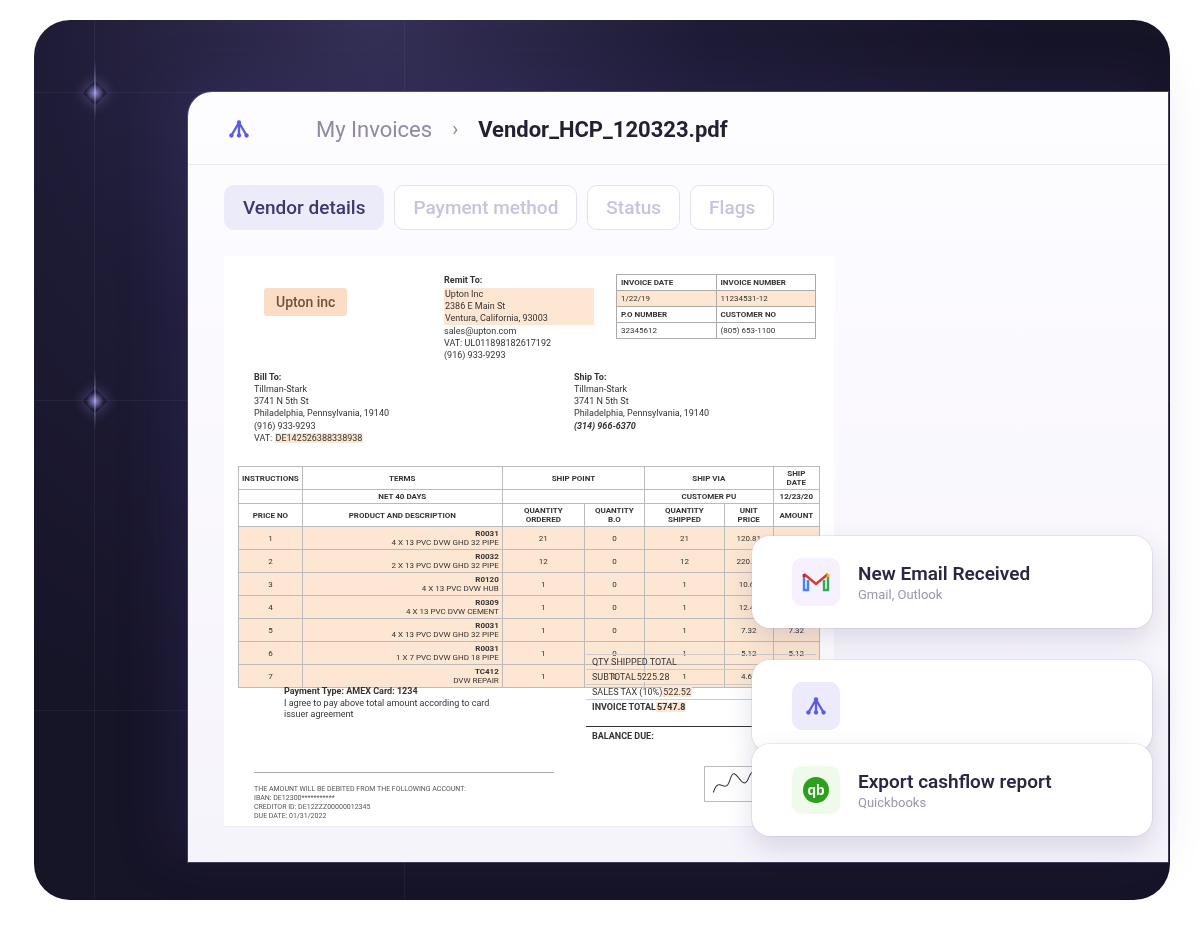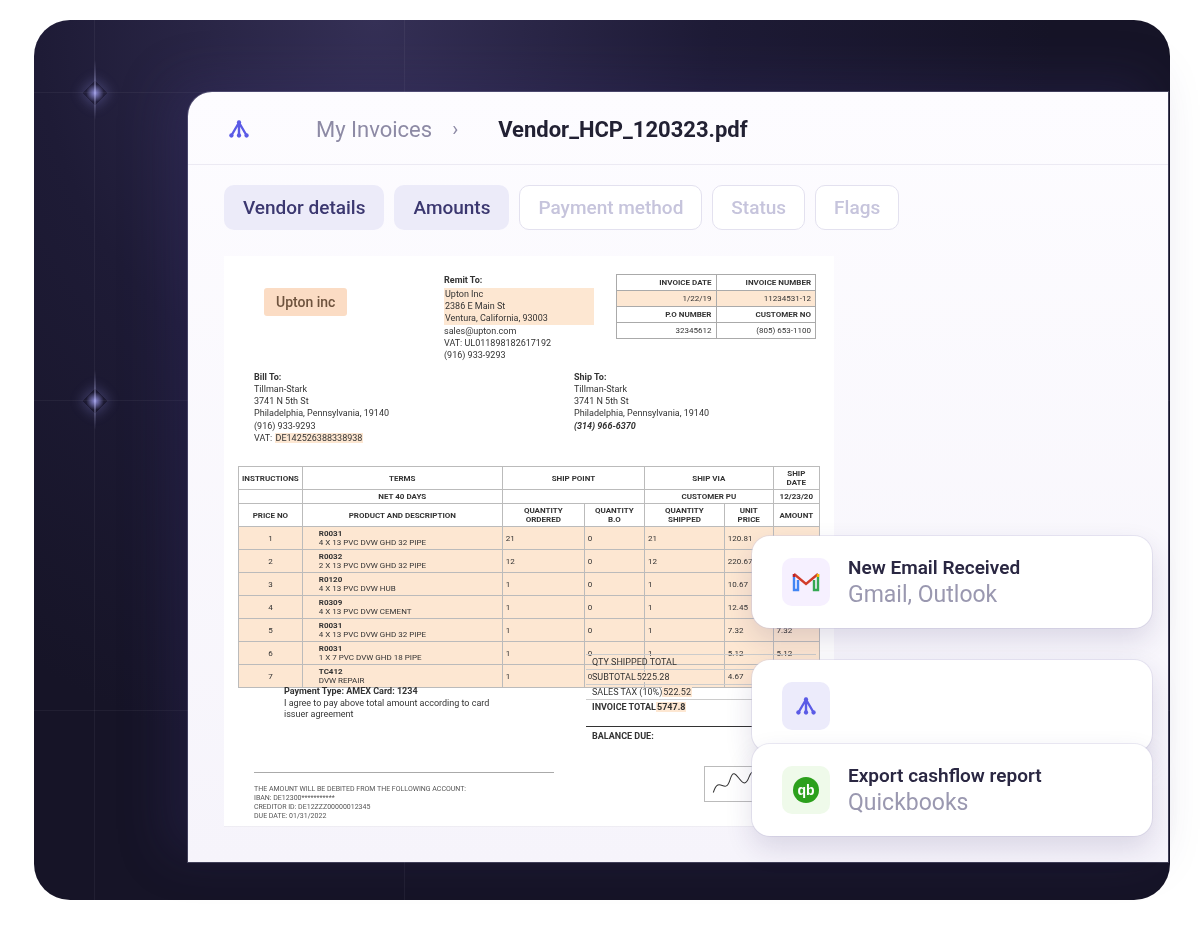--- a/index.html
+++ b/index.html
@@ -43,21 +43,21 @@
 }
 .topbar {
   display:flex; align-items:center;
   padding: 22px 32px 20px 36px;
   border-bottom: 1px solid #eceaf3;
   gap: 16px;
 }
 .logo-slot { width:30px; height:30px; color:#5b5be6; display:flex; align-items:center; justify-content:center;}
 .crumb-root { color:#8d8aa5; font-size:22px; font-weight:400;}
 .crumb-sep { color:#8d8aa5; font-size:20px; margin: 0 4px;}
-.crumb-file { color:#222133; font-size:22px; font-weight:700;margin-left:20px;}
+.crumb-file { color:#222133; font-size:22px; font-weight:700;}
 .tabs {
   display:flex; gap:10px; padding: 20px 36px 18px;
 }
 .tab {
   padding: 10px 18px; border-radius:10px; font-size:19px; font-weight:500;
   border:1px solid transparent; color:#3b3770; background:#ecebf9;
 }
 .tab.ghost { background:#fff; color:#c6c4dc; border:1px solid #e3e1ef;}
 .doc-wrap {
   margin: 8px 0 0 36px;
@@ -71,60 +71,60 @@
   background:#fbdcc4; color:#6e533e; padding:6px 12px; border-radius:3px; font-size:14px; font-weight:500;
 }
 .remit { position:absolute; left:220px; top:18px; width:150px; line-height:1.35;}
 .remit .lbl { font-weight:700; font-size:9px; margin-bottom:2px;}
 .hl { background:#fde7d2; padding:0 1px;}
 .meta-grid {
   position:absolute; right:18px; top:18px; width:200px;
   border:1px solid #aaa; font-size:8px;
 }
 .meta-grid .row { display:flex;}
-.meta-grid .cell { flex:1; padding:3px 4px; border-right:1px solid #aaa; text-align:right;}
+.meta-grid .cell { flex:1; padding:3px 4px; border-right:1px solid #aaa; text-align:left;}
 .meta-grid .cell:last-child{border-right:none;}
 .meta-grid .hdr { font-weight:700; border-bottom:1px solid #aaa;}
 .meta-grid .valrow { border-bottom:1px solid #aaa;}
 .billto { position:absolute; left:30px; top:115px; width:170px; line-height:1.35;}
 .shipto { position:absolute; left:350px; top:115px; width:170px; line-height:1.35;}
 .billto .lbl, .shipto .lbl { font-weight:700;}
 .shipto .phone{font-weight:700; font-style:italic;}
 .itable {
   position:absolute; left:14px; top:210px; width:582px; border:1px solid #999; border-collapse:collapse; font-size:8px;
 }
 .itable th, .itable td { border:1px solid #bbb; padding:2px 3px;}
 .itable th { font-weight:700; text-align:center;}
-.itable tbody td { text-align:left;}
-.itable tbody td.l { text-align:left;padding-left:16px;}
+.itable tbody td { text-align:center;}
+.itable tbody td.l { text-align:right;padding-left:16px;}
 .itable tbody td.c { text-align:center;}
 .itable tbody tr.hl-row td { background:#fde7d2;}
 .totals {
   position:absolute; right:18px; top:398px; width:230px; font-size:9px;
 }
 .totals .trow{ display:flex; justify-content:flex-start; padding:2px 6px; border-top:1px solid #ccc;}
 .totals .trow.bold{font-weight:700;}
 .paynote { position:absolute; left:60px; top:430px; width:230px; font-size:9px; line-height:1.3;}
 .balance { position:absolute; right:18px; top:470px; width:230px; display:flex; justify-content:space-between; font-weight:700; border-top:1px solid #333; padding:4px 6px;}
 .footer-note{ position:absolute; left:30px; top:516px; width:300px; font-size:7px; color:#555; border-top:1px solid #aaa; padding-top:12px; line-height:1.3;}
 .sig{ position:absolute; right:40px; top:510px; width:90px; height:36px; border:1px solid #bbb;}
 .sig svg{width:100%;height:100%;}
 
 .card {
   position:absolute; right:48px;
   width:400px; height:92px;
   background:#fff; border-radius:18px;
   box-shadow: 0 12px 28px rgba(40,30,90,0.14), 0 0 0 1px rgba(210,208,230,0.4);
-  display:flex; align-items:center; gap:18px; padding:0 30px;
+  display:flex; align-items:center; gap:18px; padding:0 40px;
 }
 .card .icon-slot{
   width:48px;height:48px;border-radius:10px;display:flex;align-items:center;justify-content:center;font-weight:700;
 }
 .card .ttl{font-size:19px;font-weight:600;color:#2a2742;}
-.card .sub{font-size:23px;color:#9a98b0;margin-top:2px;}
+.card .sub{font-size:13px;color:#9a98b0;margin-top:2px;}
 .card1{ top:536px;}
 .card2{ top:660px;}
 .card3{ top:744px;}
 .icon-gmail{ background:#f6f0ff;}
 .icon-nano{ background:#ecebfb; color:#5b5be6;}
 .icon-qb{ background:#effaea;}
 </style>
 </head>
 <body>
 
@@ -154,21 +154,20 @@
       </svg>
     </div>
     <div style="width:30px"></div>
     <span class="crumb-root">My Invoices</span>
     <span class="crumb-sep">›</span>
     <span class="crumb-file">Vendor_HCP_120323.pdf</span>
   </div>
 
   <div class="tabs">
     <div class="tab">Vendor details</div>
-    <div class="tab">Amounts</div>
     <div class="tab ghost">Payment method</div>
     <div class="tab ghost">Status</div>
     <div class="tab ghost">Flags</div>
   </div>
 
   <div class="doc-wrap">
     <div class="upton-chip">Upton inc</div>
 
     <div class="remit">
       <div class="lbl">Remit To:</div>

